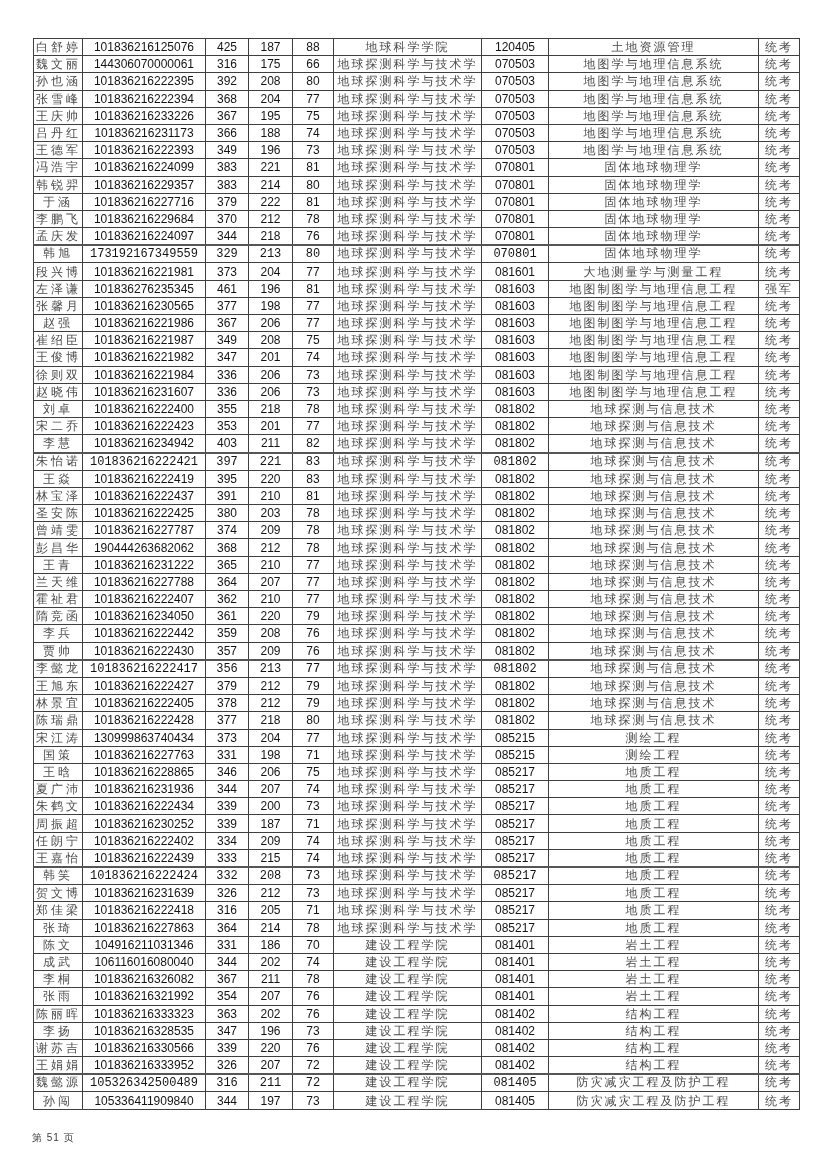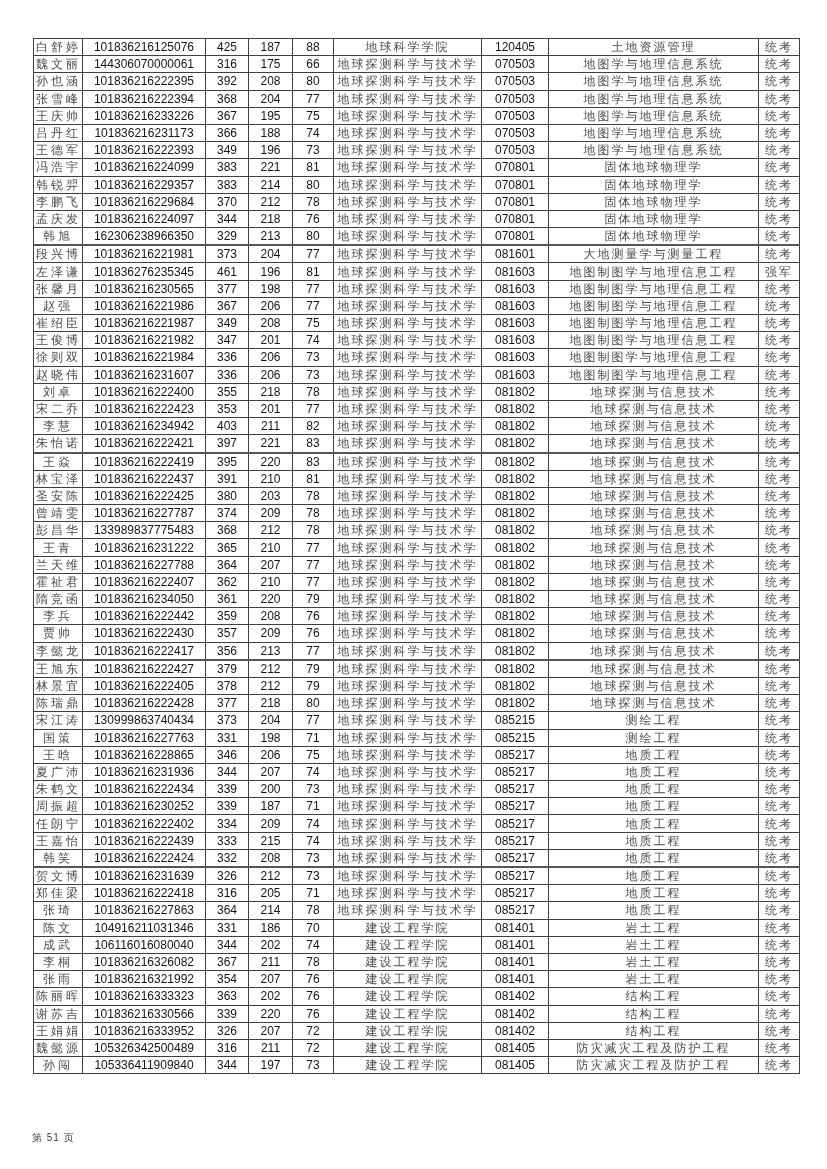--- a/index.html
+++ b/index.html
@@ -24,21 +24,21 @@
     height: 16.2px;
     padding: 0 2px;
     font-size: 12px;
     line-height: 1;
     white-space: nowrap;
     overflow: hidden;
     text-align: center;
     vertical-align: middle;
   }
   
-  table.score-table tr:nth-child(12n+13) td { border-top-width: 2px; border-top-color: #555; }
+  table.score-table tr:nth-child(12n+13) td { border-top-width: 2px; border-top-color: #555; font-family: Liberation Mono, monospace; }
   td.cjk { color: #4c4c4c; letter-spacing: 2px; font-size: 12px; }
   td.name { letter-spacing: 3px; }
   td.num { color: #141414; letter-spacing: 0; font-size: 12px; }
   td.code { color: #141414; }
   .footer {
     position: absolute;
     top: 1131px;
     left: 0;
     width: 100%;
     font-size: 10px;
@@ -157,20 +157,31 @@
           <td class="num">101836216229357</td>
           <td class="num">383</td>
           <td class="num">214</td>
           <td class="num">80</td>
           <td class="cjk">地球探测科学与技术学</td>
           <td class="num code">070801</td>
           <td class="cjk">固体地球物理学</td>
           <td class="cjk">统考</td>
         </tr>
         <tr>
+          <td class="cjk name">于涵</td>
+          <td class="num">101836216227716</td>
+          <td class="num">379</td>
+          <td class="num">222</td>
+          <td class="num">81</td>
+          <td class="cjk">地球探测科学与技术学</td>
+          <td class="num code">070801</td>
+          <td class="cjk">固体地球物理学</td>
+          <td class="cjk">统考</td>
+        </tr>
+        <tr>
           <td class="cjk name">李鹏飞</td>
           <td class="num">101836216229684</td>
           <td class="num">370</td>
           <td class="num">212</td>
           <td class="num">78</td>
           <td class="cjk">地球探测科学与技术学</td>
           <td class="num code">070801</td>
           <td class="cjk">固体地球物理学</td>
           <td class="cjk">统考</td>
         </tr>
@@ -180,21 +191,21 @@
           <td class="num">344</td>
           <td class="num">218</td>
           <td class="num">76</td>
           <td class="cjk">地球探测科学与技术学</td>
           <td class="num code">070801</td>
           <td class="cjk">固体地球物理学</td>
           <td class="cjk">统考</td>
         </tr>
         <tr>
           <td class="cjk name">韩旭</td>
-          <td class="num">162306238966350</td>
+          <td class="num">173192167349559</td>
           <td class="num">329</td>
           <td class="num">213</td>
           <td class="num">80</td>
           <td class="cjk">地球探测科学与技术学</td>
           <td class="num code">070801</td>
           <td class="cjk">固体地球物理学</td>
           <td class="cjk">统考</td>
         </tr>
         <tr>
           <td class="cjk name">段兴博</td>
@@ -367,21 +378,21 @@
           <td class="num">374</td>
           <td class="num">209</td>
           <td class="num">78</td>
           <td class="cjk">地球探测科学与技术学</td>
           <td class="num code">081802</td>
           <td class="cjk">地球探测与信息技术</td>
           <td class="cjk">统考</td>
         </tr>
         <tr>
           <td class="cjk name">彭昌华</td>
-          <td class="num">133989837775483</td>
+          <td class="num">190444263682062</td>
           <td class="num">368</td>
           <td class="num">212</td>
           <td class="num">78</td>
           <td class="cjk">地球探测科学与技术学</td>
           <td class="num code">081802</td>
           <td class="cjk">地球探测与信息技术</td>
           <td class="cjk">统考</td>
         </tr>
         <tr>
           <td class="cjk name">王青</td>
@@ -668,20 +679,31 @@
           <td class="num code">081401</td>
           <td class="cjk">岩土工程</td>
           <td class="cjk">统考</td>
         </tr>
         <tr>
           <td class="cjk name">陈丽晖</td>
           <td class="num">101836216333323</td>
           <td class="num">363</td>
           <td class="num">202</td>
           <td class="num">76</td>
+          <td class="cjk">建设工程学院</td>
+          <td class="num code">081402</td>
+          <td class="cjk">结构工程</td>
+          <td class="cjk">统考</td>
+        </tr>
+        <tr>
+          <td class="cjk name">李扬</td>
+          <td class="num">101836216328535</td>
+          <td class="num">347</td>
+          <td class="num">196</td>
+          <td class="num">73</td>
           <td class="cjk">建设工程学院</td>
           <td class="num code">081402</td>
           <td class="cjk">结构工程</td>
           <td class="cjk">统考</td>
         </tr>
         <tr>
           <td class="cjk name">谢苏吉</td>
           <td class="num">101836216330566</td>
           <td class="num">339</td>
           <td class="num">220</td>

